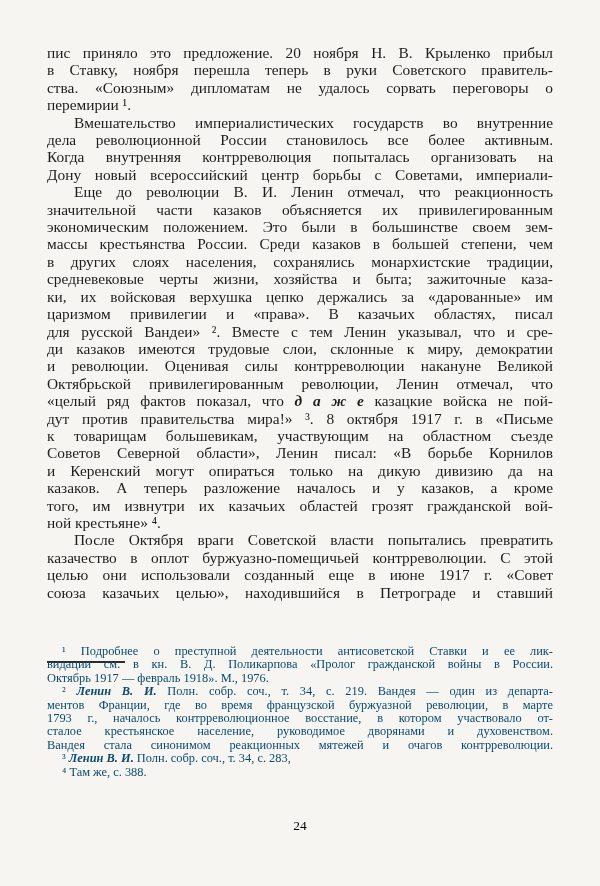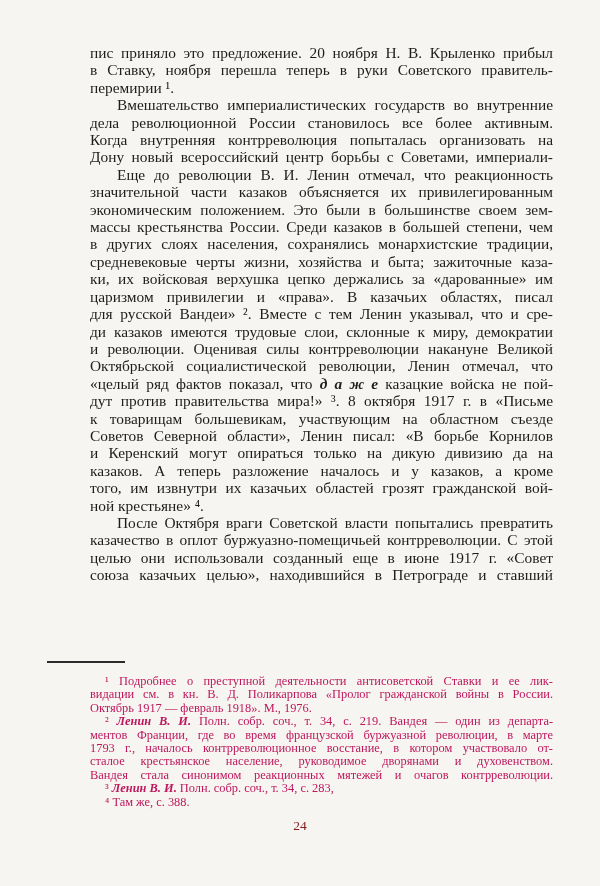--- a/index.html
+++ b/index.html
@@ -20,76 +20,76 @@
     left: 47px; top: 44px; width: 506px;
     font-size: 15.4px;
     line-height: 17.4px;
     color: #1d1d1d;
   }
   .para { margin: 0; }
   .line {
     text-align: justify;
     text-align-last: justify;
     white-space: normal;
-    margin-left: 43px;
   }
   .line.end { text-align-last: auto; }
   .main-text .ind { text-indent: 27px; }
   .footnote-rule {
     position: absolute;
     left: 47px; top: 661px;
     width: 78px; height: 2px;
     background: #2b2b2b;
   }
   .footnotes {
     position: absolute;
-    left: 47px; top: 675px; width: 506px;
+    left: 47px; top: 645px; width: 506px;
     font-size: 12.4px;
     line-height: 13.4px;
-    color: #be185d;
+    color: #0c4a6e;
   }
   .footnotes .ind { text-indent: 15px; }
   i { font-style: italic; font-weight: bold; }
   .page-number {
     position: absolute;
     left: 0; top: 818px; width: 600px;
     text-align: center;
     font-size: 13.5px;
-    color: #7f1d1d;
+    color: #000000;
   }
 </style>
 </head>
 <body>
 
 <div class="page">
   <div class="main-text" id="main-text">
       <div class="para">
         <div class="line">пис приняло это предложение. 20 ноября Н. В. Крыленко прибыл</div>
         <div class="line">в Ставку, ноября перешла теперь в руки Советского правитель-</div>
+        <div class="line">ства. «Союзным» дипломатам не удалось сорвать переговоры о</div>
         <div class="line end">перемирии ¹.</div>
       </div>
       <div class="para">
         <div class="line ind">Вмешательство империалистических государств во внутренние</div>
         <div class="line">дела революционной России становилось все более активным.</div>
         <div class="line">Когда внутренняя контрреволюция попыталась организовать на</div>
         <div class="line">Дону новый всероссийский центр борьбы с Советами, империали-</div>
       </div>
       <div class="para">
         <div class="line ind">Еще до революции В. И. Ленин отмечал, что реакционность</div>
         <div class="line">значительной части казаков объясняется их привилегированным</div>
         <div class="line">экономическим положением. Это были в большинстве своем зем-</div>
         <div class="line">массы крестьянства России. Среди казаков в большей степени, чем</div>
         <div class="line">в других слоях населения, сохранялись монархистские традиции,</div>
         <div class="line">средневековые черты жизни, хозяйства и быта; зажиточные каза-</div>
         <div class="line">ки, их войсковая верхушка цепко держались за «дарованные» им</div>
         <div class="line">царизмом привилегии и «права». В казачьих областях, писал</div>
         <div class="line">для русской Вандеи» ². Вместе с тем Ленин указывал, что и сре-</div>
         <div class="line">ди казаков имеются трудовые слои, склонные к миру, демократии</div>
         <div class="line">и революции. Оценивая силы контрреволюции накануне Великой</div>
-        <div class="line">Октябрьской социалистической революции, Ленин отмечал, что</div>
+        <div class="line">Октябрьской привилегированным революции, Ленин отмечал, что</div>
         <div class="line">«целый ряд фактов показал, что <i>д а ж е</i> казацкие войска не пой-</div>
         <div class="line">дут против правительства мира!» ³. 8 октября 1917 г. в «Письме</div>
         <div class="line">к товарищам большевикам, участвующим на областном съезде</div>
         <div class="line">Советов Северной области», Ленин писал: «В борьбе Корнилов</div>
         <div class="line">и Керенский могут опираться только на дикую дивизию да на</div>
         <div class="line">казаков. А теперь разложение началось и у казаков, а кроме</div>
         <div class="line">того, им извнутри их казачьих областей грозят гражданской вой-</div>
         <div class="line end">ной крестьяне» ⁴.</div>
       </div>
       <div class="para">

